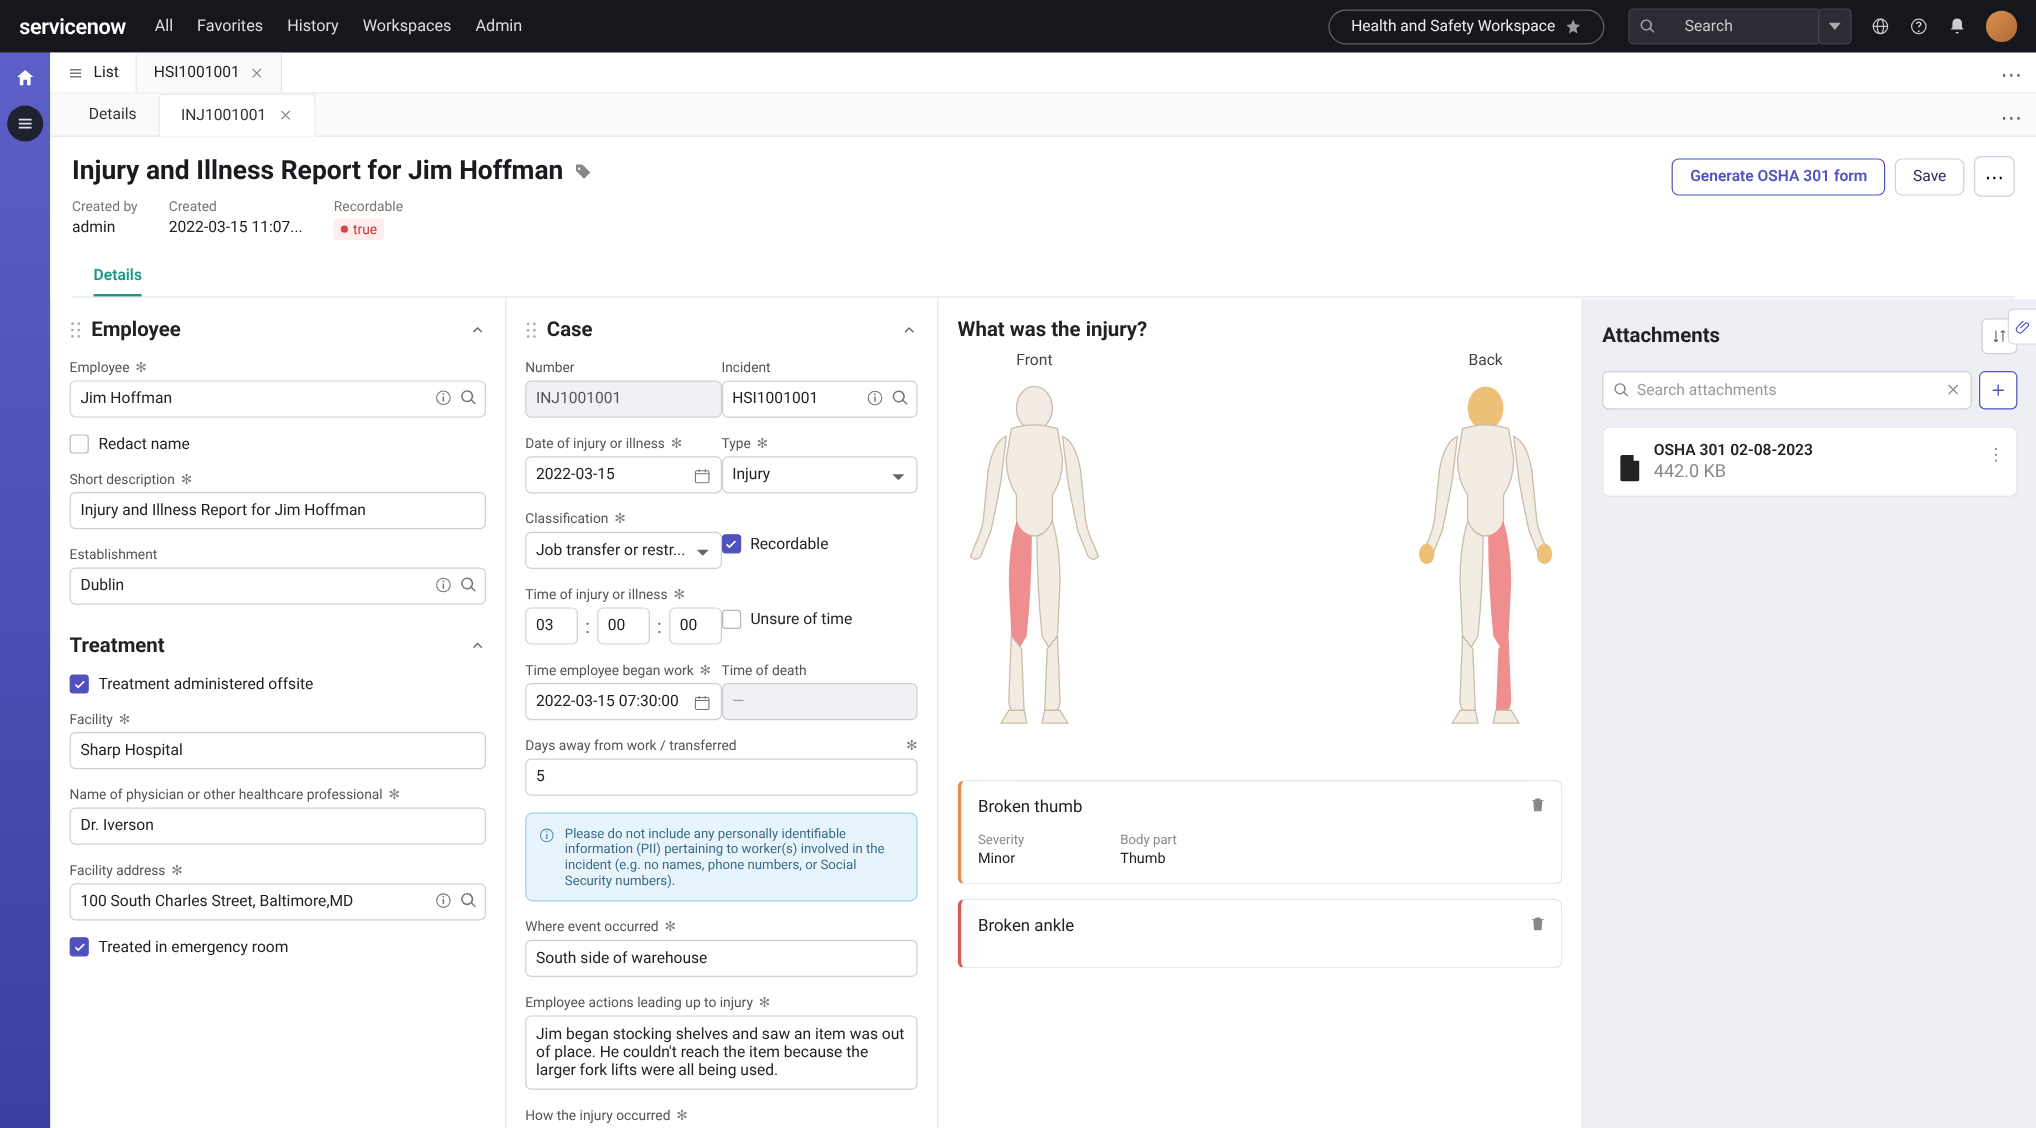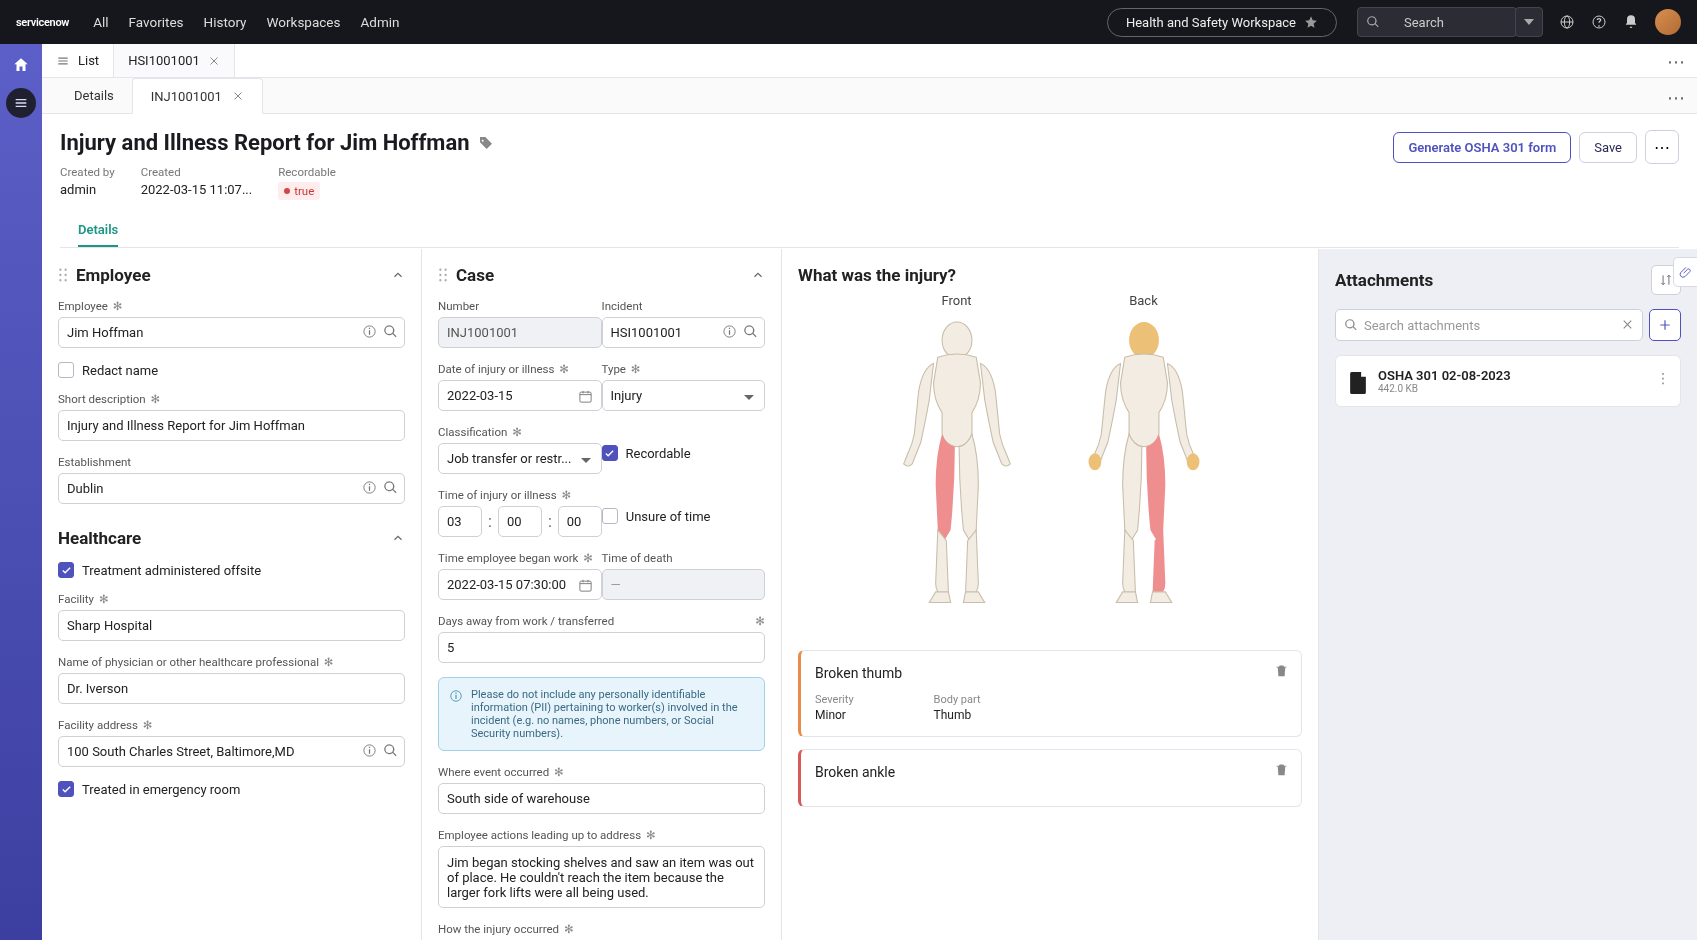--- a/index.html
+++ b/index.html
@@ -1,18 +1,18 @@
 <!DOCTYPE html>
 <html><head>
 <meta charset="utf-8">
 <style>
 *{box-sizing:border-box;margin:0;padding:0;font-family:-apple-system,BlinkMacSystemFont,"Segoe UI",Roboto,Helvetica,Arial,sans-serif}
 body{background:#f4f4f7;overflow:hidden}
 .topbar{background:#16171c;height:44px;display:flex;align-items:center;padding:0 16px;color:#fff}
-.logo{font-weight:600;font-size:11px;letter-spacing:-.3px;margin-right:24px}
+.logo{font-weight:600;font-size:18px;letter-spacing:-.3px;margin-right:24px}
 .nav-items{display:flex;gap:20px;font-size:13.5px}
 .nav-items span{cursor:pointer;color:#ddd}
 .spacer{flex:1}
 .pill{border:1px solid #666;border-radius:18px;padding:6px 18px;font-size:13px;color:#eee;display:flex;align-items:center;gap:8px}
 .pill svg{width:14px;height:14px;fill:#999}
 .search-box{background:#2b2c34;border:1px solid #44454f;border-radius:4px;height:30px;width:160px;display:flex;align-items:center;padding:0 8px;margin-left:20px;color:#ccc;font-size:13px;gap:24px}
 .search-box svg{width:14px;height:14px;fill:#aaa}
 .search-dd{background:#2b2c34;border:1px solid #44454f;border-radius:4px;width:28px;height:30px;display:flex;align-items:center;justify-content:center;margin-left:-2px}
 .top-icons{display:flex;gap:16px;align-items:center;margin-left:16px}
 .top-icons .ti{width:16px;height:16px;fill:#ccc}
@@ -76,21 +76,21 @@
 .row2{display:flex;gap:0}
 .row2>.field{flex:1}
 .time-group{display:flex;align-items:center;gap:6px}
 .time-group .tb{width:44px;text-align:center}
 .time-group .colon{color:#666}
 .num-input{text-align:right}
 .info-box{border:1px solid #9fd1e8;background:#e7f4fb;border-radius:6px;padding:10px;font-size:11px;color:#3a6a85;display:flex;gap:8px;margin-bottom:14px}
 .info-box svg{width:14px;height:14px;fill:#4a91b8;flex-shrink:0;margin-top:1px}
 .textarea{min-height:62px;resize:none;font-family:inherit}
 .dash{color:#999}
-.body-diagram{display:flex;justify-content:center;gap:59px;margin-bottom:30px;margin-top:8px}
+.body-diagram{display:flex;justify-content:space-between;gap:59px;margin-bottom:30px;margin-top:8px}
 .body-col{text-align:center}
 .body-col .lbl{font-size:13px;color:#444;margin-bottom:8px}
 .body-col svg{width:128px;height:300px}
 .injury-card{border:1px solid #e4e4ea;border-left:3px solid #e98b4a;border-radius:6px;padding:14px;margin-bottom:12px;position:relative}
 .injury-card .name{font-size:14px;color:#222;margin-bottom:12px}
 .injury-card .del{position:absolute;right:12px;top:12px}
 .injury-card .del svg{width:15px;height:15px;fill:#888}
 .injury-card .attrs{display:flex;gap:80px;font-size:12px}
 .injury-card .attrs .a .k{color:#888;display:block;font-size:11px;margin-bottom:2px}
 .injury-card .attrs .a .v{color:#222}
@@ -100,21 +100,21 @@
 .att-head .sort{border:1px solid #cfcfd8;border-radius:5px;width:30px;height:30px;display:flex;align-items:center;justify-content:center;background:#fff}
 .att-search{display:flex;gap:6px;margin-bottom:14px}
 .att-search .input{flex:1;position:relative;padding-left:28px}
 .att-search .input svg.mag{position:absolute;left:8px;top:8px;width:14px;height:14px;fill:#888}
 .att-search .input svg.clr{position:absolute;right:8px;top:8px;width:13px;height:13px;fill:#888}
 .att-add{border:1px solid #4f52bd;border-radius:5px;width:32px;height:32px;display:flex;align-items:center;justify-content:center;background:#fff}
 .att-add svg{width:14px;height:14px;fill:#4f52bd}
 .att-card{background:#fff;border:1px solid #e4e4ea;border-radius:6px;padding:12px;display:flex;align-items:flex-end;gap:10px;position:relative}
 .att-card svg.file{width:20px;height:22px;fill:#222}
 .att-card .info .name{font-size:13px;color:#222;font-weight:600}
-.att-card .info .size{font-size:10px;color:#888}
+.att-card .info .size{font-size:15px;color:#888}
 .att-card .more{position:absolute;right:10px;top:14px;font-size:14px;color:#888}
 .side-clip{position:absolute;right:-2px;top:8px;background:#fff;border:1px solid #d8d8e4;border-radius:5px 0 0 5px;width:26px;height:30px;display:flex;align-items:center;justify-content:center}
 .side-clip svg{width:14px;height:14px;fill:#4f52bd}
 .body-svg .skin{fill:#f2ece3;stroke:#c8bda8;stroke-width:1}
 .body-svg .hl{fill:#ef8e8e}
 .body-svg .hlh{fill:#edc077}
 </style>
 </head>
 <body>
 
@@ -289,21 +289,21 @@
                 </svg>
                 <svg viewBox="0 0 24 24">
                   <path d="M10 2a8 8 0 105.3 14l5 5 1.4-1.4-5-5A8 8 0 0010 2zm0 2a6 6 0 110 12 6 6 0 010-12z"></path>
                 </svg>
               </div>
           </div>
         </div>
 
         <div class="section-title" style="margin-top:24px">
           <div class="left">
-              <span>Healthcare</span>
+              <span>Treatment</span>
             </div>
           <svg class="chev" viewBox="0 0 24 24">
               <path d="M6 15l6-6 6 6" fill="none" stroke="#666" stroke-width="2"></path>
             </svg>
         </div>
         <div class="check">
             <div class="box checked">
               <svg viewBox="0 0 24 24">
                 <path d="M4 12l5 5L20 6" fill="none" stroke="#fff" stroke-width="3"></path>
               </svg>
@@ -481,21 +481,21 @@
             </svg>
           <span>Please do not include any personally identifiable information (PII) pertaining to worker(s) involved in the incident (e.g. no names, phone numbers, or Social Security numbers).</span>
         </div>
         <div class="field">
           <label><span>Where event occurred</span> <span class="req">✻</span></label>
           <div class="input">
               <span>South side of warehouse</span>
             </div>
         </div>
         <div class="field">
-          <label><span>Employee actions leading up to address</span> <span class="req">✻</span></label>
+          <label><span>Employee actions leading up to injury</span> <span class="req">✻</span></label>
           <div class="input textarea">
               <span>Jim began stocking shelves and saw an item was out of place. He couldn't reach the item because the larger fork lifts were all being used.</span>
             </div>
         </div>
         <div class="field">
           <label><span>How the injury occurred</span> <span class="req">✻</span></label>
         </div>
       </div>
 
       <div class="col col-injury">

